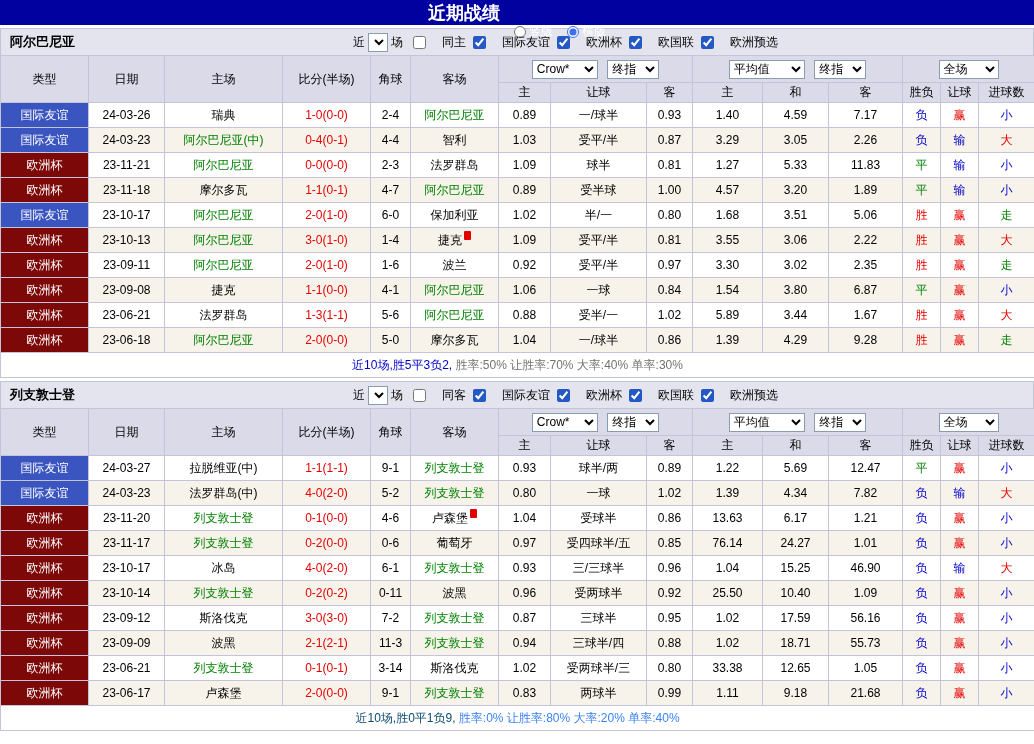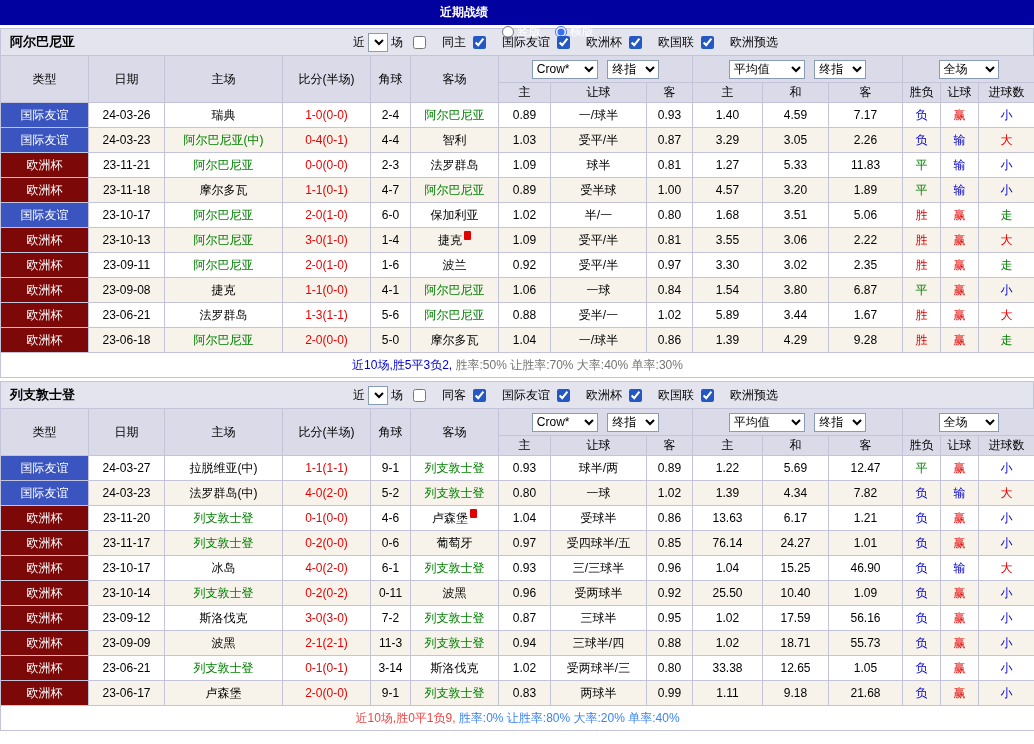--- a/index.html
+++ b/index.html
@@ -13,21 +13,21 @@
   }
   .top-bar {
     height: 25px;
     background: #0101a0;
     display: flex;
     align-items: center;
     justify-content: center;
     gap: 14px;
     color: #fff;
   }
-  .top-title { font-weight: bold; font-size: 12px; }
+  .top-title { font-weight: bold; font-size: 18px; }
   .radio-opt { display: inline-flex; align-items: center; gap: 3px; cursor: pointer; margin-top: 38px; }
   .radio-opt input { accent-color: #3b6ef5; margin: 0; width: 12px; height: 12px; }
 
   .section { margin-top: 3px; }
   .section-bar {
     height: 27px;
     background: #e4e4ef;
     border: 1px solid #c3c3d9;
     border-bottom: none;
     display: flex;
@@ -602,18 +602,18 @@
             <td>1.11</td>
             <td>9.18</td>
             <td>21.68</td>
             <td class="c-blue">负</td>
             <td class="c-red">赢</td>
             <td class="c-blue">小</td>
           </tr>
         </tbody>
       <tfoot>
         <tr>
-          <td colspan="15" class="summary-cell"><span style="color: #ef4444;">近10场,胜0平1负9, </span><span style="color: #3b82f6;">胜率:0% 让胜率:80% 大率:20% 单率:40%</span></td>
+          <td colspan="15" class="summary-cell"><span style="color: #0c4a6e;">近10场,胜0平1负9, </span><span style="color: #3b82f6;">胜率:0% 让胜率:80% 大率:20% 单率:40%</span></td>
         </tr>
       </tfoot>
     </table>
   </div>
 </div>
 
 </body></html>

